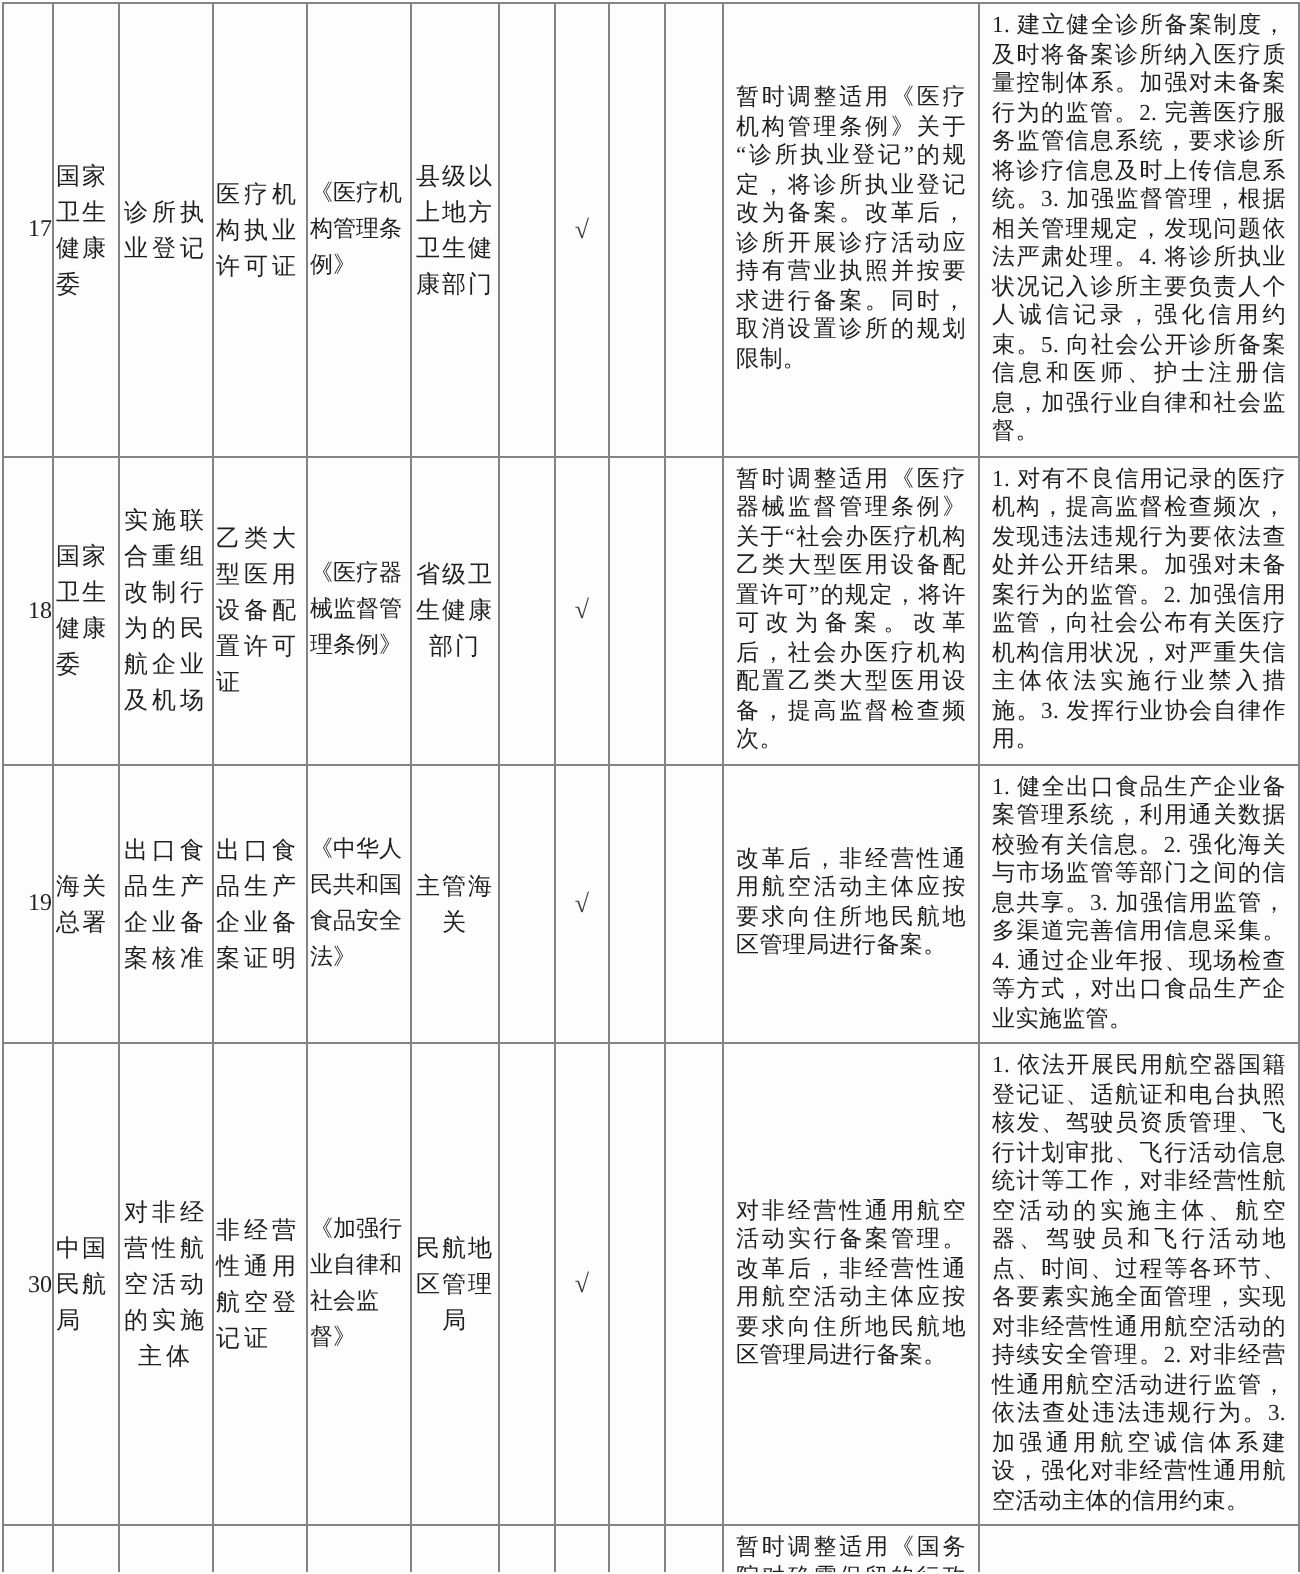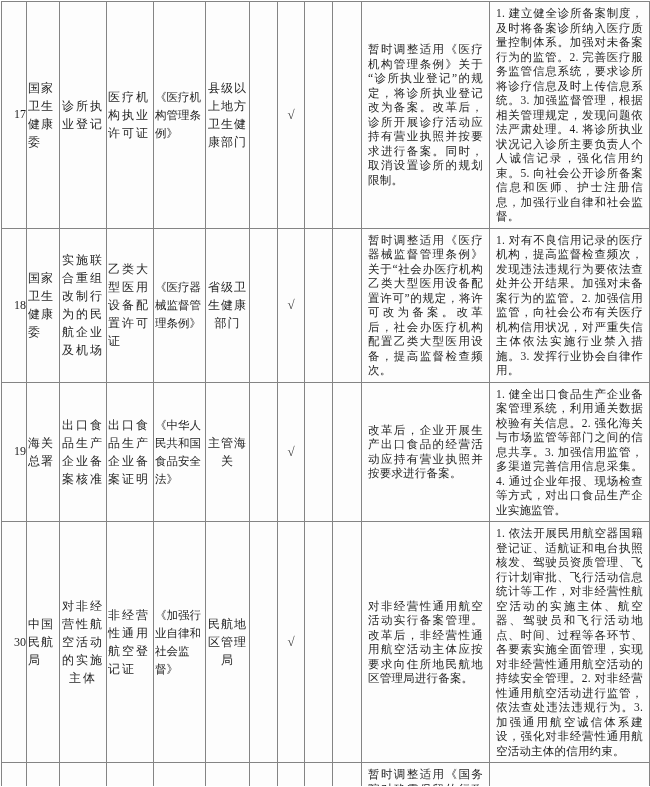--- a/index.html
+++ b/index.html
@@ -99,21 +99,21 @@
       <td class="c-no">19</td>
       <td class="c-dept">海关总署</td>
       <td class="c-item">出口食品生产企业备案核准</td>
       <td class="c-lic">出口食品生产企业备案证明</td>
       <td class="c-basis">《中华人民共和国食品安全法》</td>
       <td class="c-auth">主管海关</td>
       <td class="c-mode"></td>
       <td class="c-mode">√</td>
       <td class="c-mode"></td>
       <td class="c-mode"></td>
-      <td class="c-measure">改革后，企业开展生产出口食品的经营活动应持有营业执照并按要求进行备案。</td>
+      <td class="c-measure">改革后，非经营性通用航空活动主体应按要求向住所地民航地区管理局进行备案。</td>
       <td class="c-superv">1. 健全出口食品生产企业备案管理系统，利用通关数据校验有关信息。2. 强化海关与市场监管等部门之间的信息共享。3. 加强信用监管，多渠道完善信用信息采集。4. 通过企业年报、现场检查等方式，对出口食品生产企业实施监管。</td>
     </tr>
 
     <tr style="height:209px;">
       <td class="c-no">30</td>
       <td class="c-dept">中国民航局</td>
       <td class="c-item">对非经营性航空活动的实施主体</td>
       <td class="c-lic">非经营性通用航空登记证</td>
       <td class="c-basis">《加强行业自律和社会监督》</td>
       <td class="c-auth">民航地区管理局</td>

